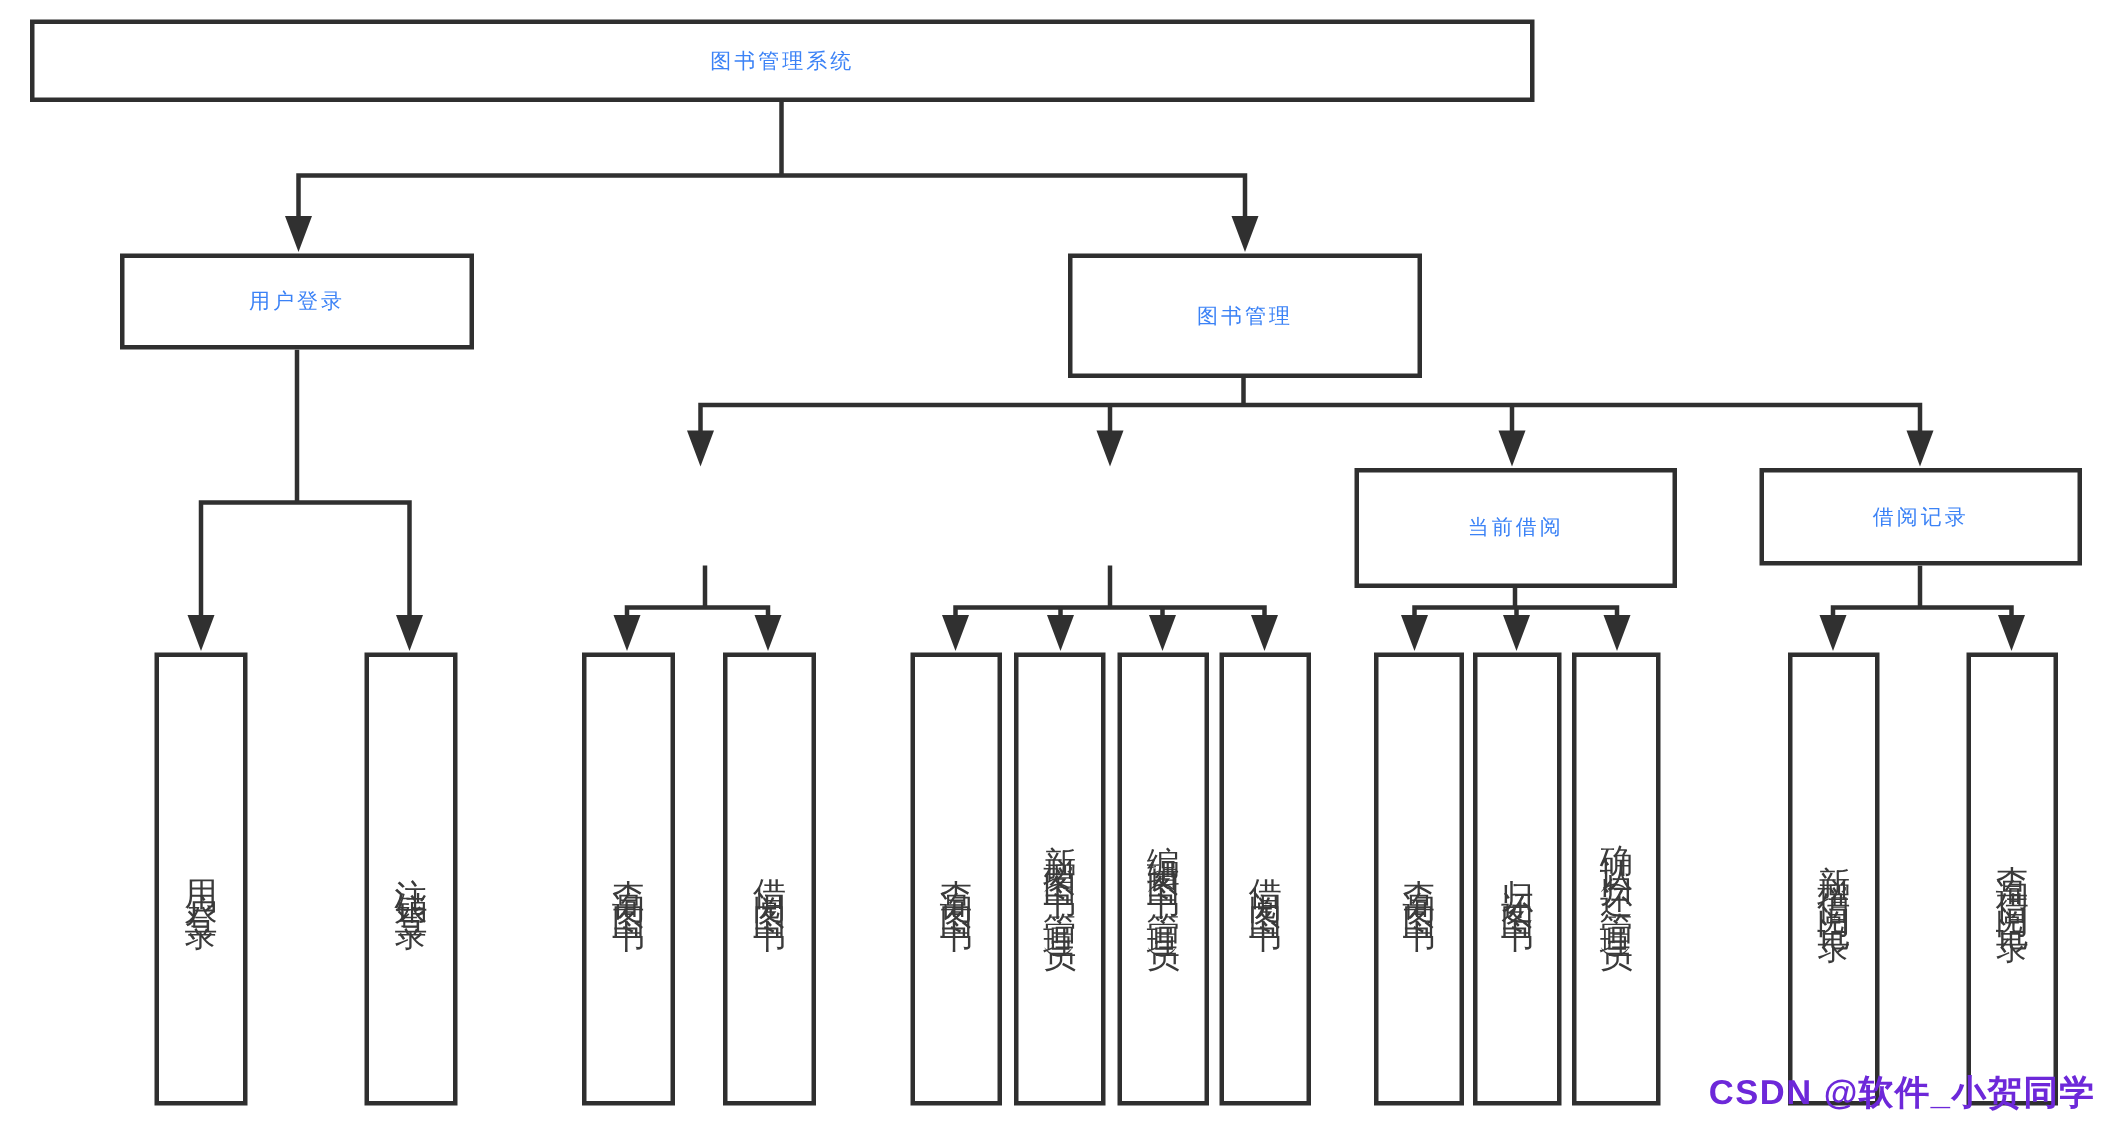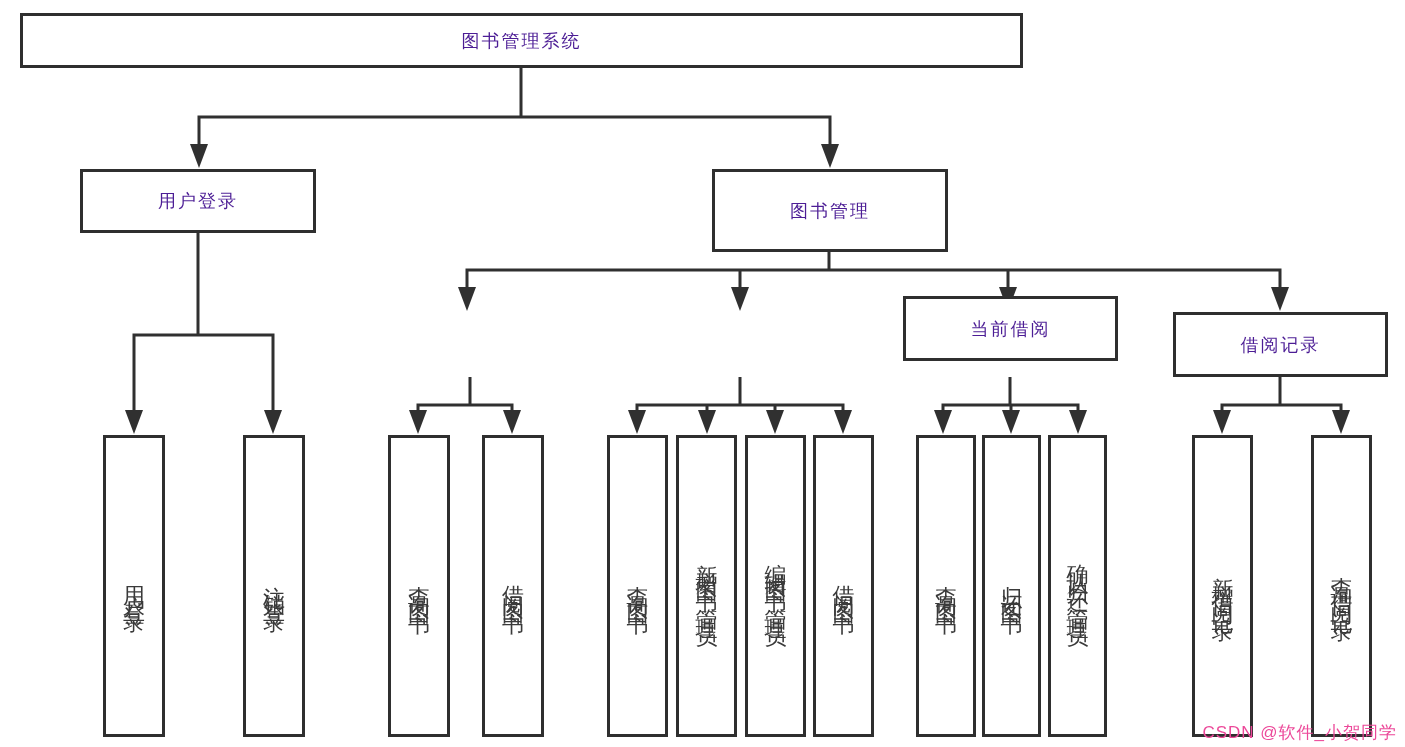--- a/index.html
+++ b/index.html
@@ -7,28 +7,28 @@
     position:relative;width:1405px;height:747px;background:#ffffff;overflow:hidden;
     font-family:"Liberation Sans","DejaVu Sans",sans-serif;color:#3a3a3a;
   }
   .wires{position:absolute;left:0;top:0;width:1405px;height:747px;}
   .wires path{stroke:#303030;stroke-width:3;fill:none;}
   .wires polygon{fill:#303030;stroke:none;}
   .box{
     position:absolute;box-sizing:border-box;background:#ffffff;
     border:3px solid #2f2f2f;display:flex;align-items:center;justify-content:center;
   }
-  .hbox span{font-size:18px;letter-spacing:2px;white-space:nowrap;color:#4c1d95;}
+  .hbox span{font-size:14px;letter-spacing:2px;white-space:nowrap;color:#3b82f6;}
   .vbox span{
     writing-mode:vertical-rl;text-orientation:mixed;
     font-size:22px;letter-spacing:9px;line-height:1;color:#3a3a3a;white-space:nowrap;
   }
   .watermark{
-    position:absolute;right:8px;bottom:3px;font-size:17px;color:#ec4899;
-    letter-spacing:1px;z-index:5;white-space:nowrap;
+    position:absolute;right:8px;bottom:3px;font-size:23px;color:#6d28d9;
+    letter-spacing:1px;z-index:5;white-space:nowrap;font-weight:bold;
   }
 </style>
 </head>
 <body>
 
 <div class="stage">
 
   <svg class="wires" viewBox="0 0 1405 747">
     <g>
       <path d="M521 68 L521 117 M199 144 L199 117 L830 117 L830 144"></path>
@@ -76,21 +76,21 @@
     <span>图书管理系统</span>
   </div>
 
   <div class="box hbox" style="left:80px;top:169px;width:236px;height:64px;">
     <span>用户登录</span>
   </div>
   <div class="box hbox" style="left:712px;top:169px;width:236px;height:83px;">
     <span>图书管理</span>
   </div>
 
-  <div class="box hbox" style="left:903px;top:296px;width:215px;height:65px;">
+  <div class="box hbox" style="left:903px;top:312px;width:215px;height:80px;">
     <span>当前借阅</span>
   </div>
   <div class="box hbox" style="left:1173px;top:312px;width:215px;height:65px;">
     <span>借阅记录</span>
   </div>
 
   <div class="box vbox" style="left:103px;top:435px;width:62px;height:302px;">
     <span>用户登录</span>
   </div>
   <div class="box vbox" style="left:243px;top:435px;width:62px;height:302px;">

